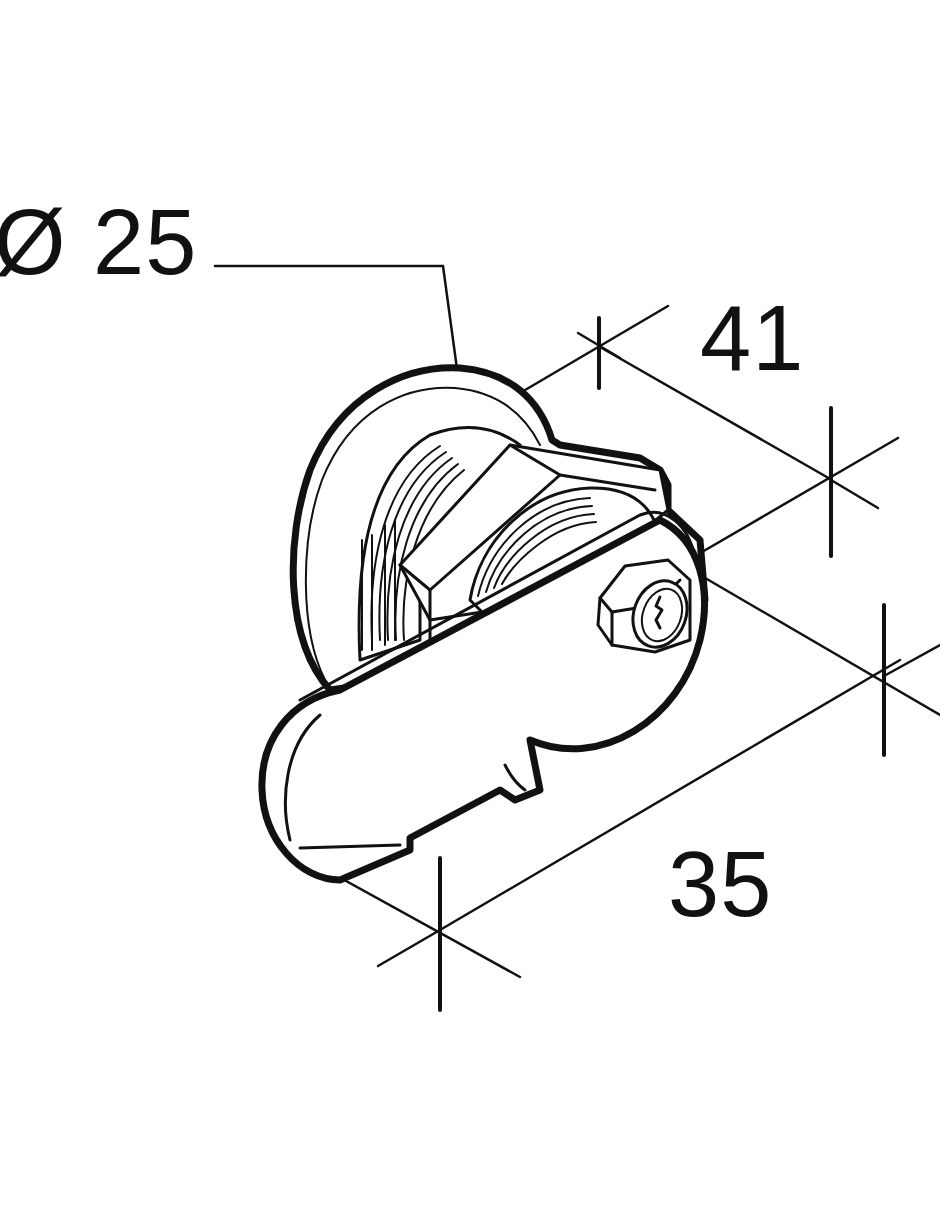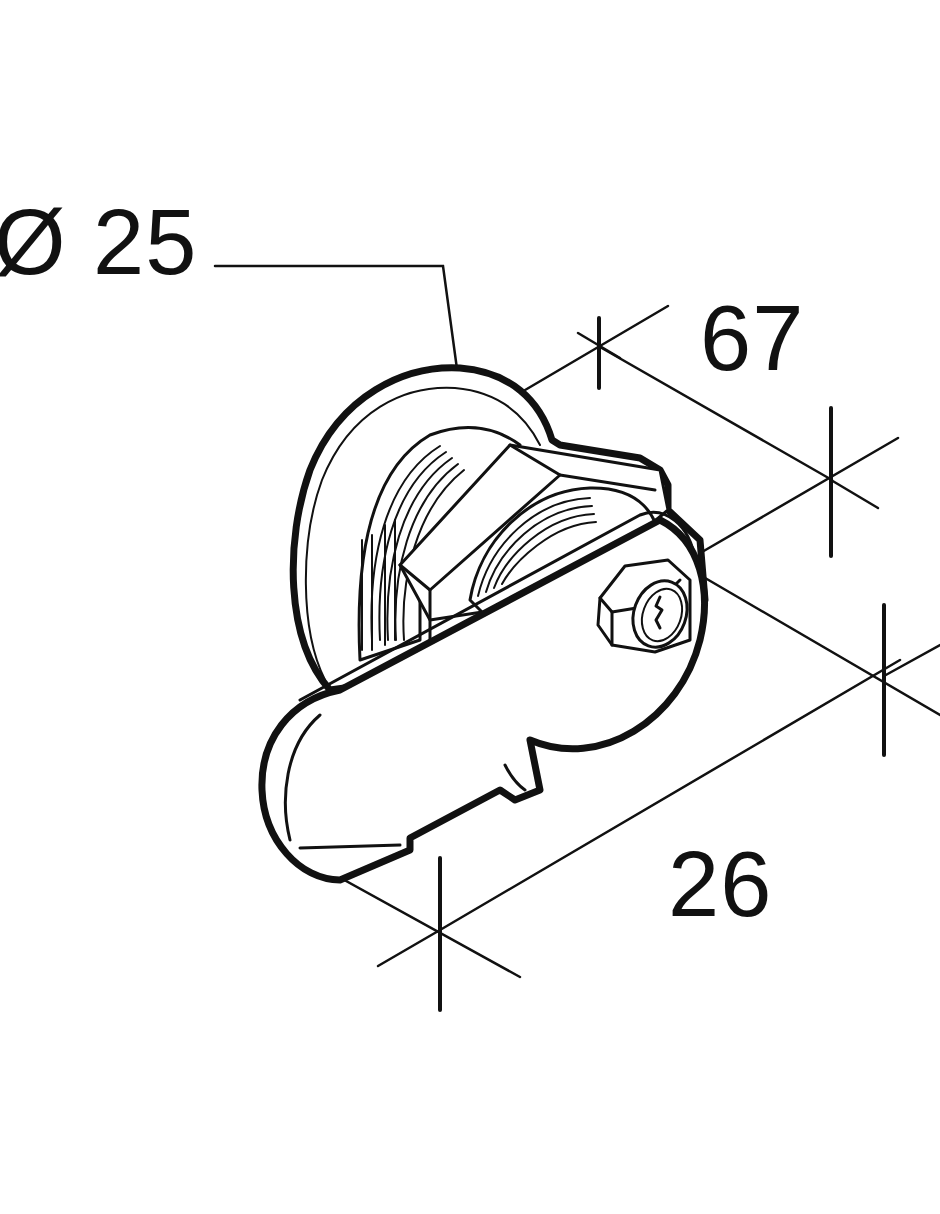--- a/index.html
+++ b/index.html
@@ -104,14 +104,14 @@
       <ellipse class="thin" cx="662" cy="615" rx="19" ry="27" transform="rotate(20 662 615)"></ellipse>
     </g>
     <g>
       <path class="med" d="M660,597 L656,606 L662,610 L656,620 L660,628"></path>
     </g>
 
   </svg>
 </div>
 
 <div id="lbl-dia" class="dim-label">Ø 25</div>
-<div id="lbl-41" class="dim-label">67</div>
-<div id="lbl-51" class="dim-label">26</div>
+<div id="lbl-41" class="dim-label">41</div>
+<div id="lbl-51" class="dim-label">35</div>
 
 </body></html>

